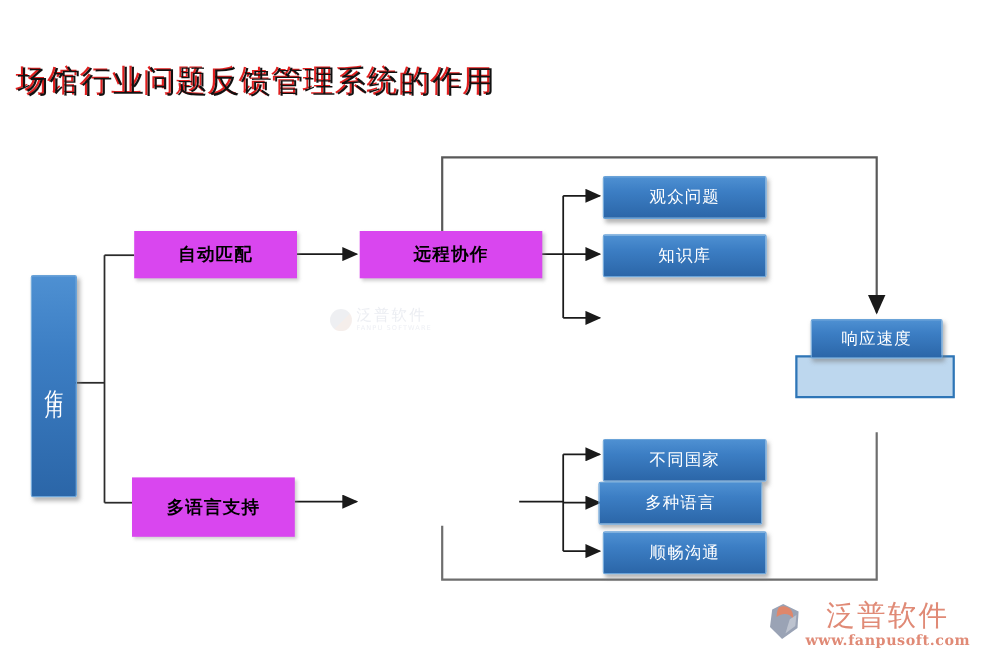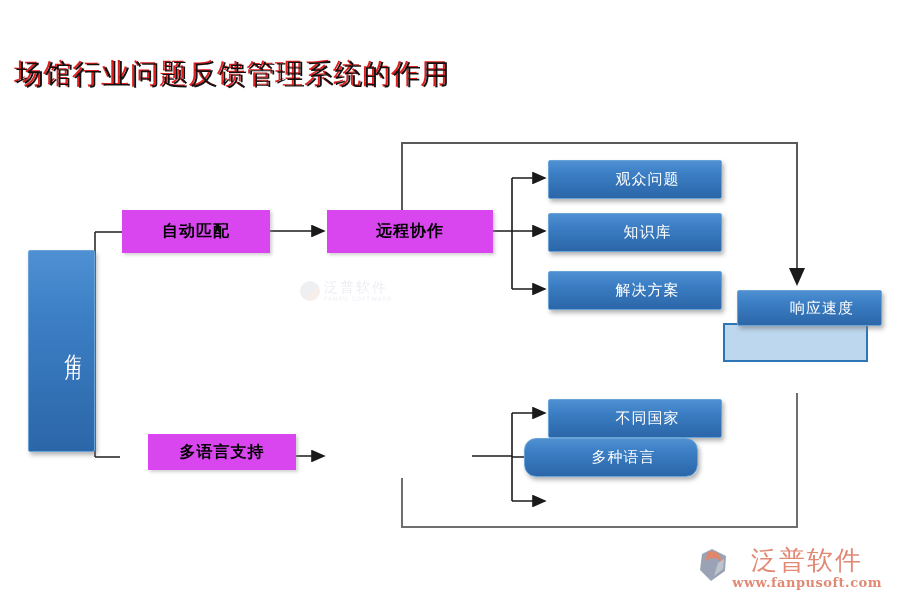--- a/index.html
+++ b/index.html
@@ -13,21 +13,21 @@
     font-size:28px;color:#111111;letter-spacing:1px;
     text-shadow:-2px -1px 0 #e02020;
     white-space:nowrap;
   }
   .lines{position:absolute;left:0;top:0;z-index:1;}
   .node{position:absolute;z-index:3;display:flex;align-items:center;justify-content:center;}
   .blue{
     background:linear-gradient(to bottom,#4e90d2 0%,#3c7ec4 35%,#2b66a8 100%);
     border:1px solid #6aa3d8;border-radius:2px;color:#ffffff;
     box-shadow:2px 3px 4px rgba(120,120,120,0.55);
-    font-size:15px;letter-spacing:1px;padding-left:25px;
+    font-size:15px;letter-spacing:1px;
   }
   .green{
     background:#d946ef;color:#000000;font-weight:bold;font-size:16px;
     letter-spacing:1px;box-shadow:2px 2px 3px rgba(150,150,150,0.45);
   }
   .root{
     left:28px;top:250px;width:40px;height:200px;
     writing-mode:vertical-rl;letter-spacing:10px;font-size:17px;
   }
   .bar{
@@ -112,30 +112,30 @@
     <div class="wm-icon"></div>
     <div class="wm-text">
       <div class="wm-name">泛普软件</div>
       <div class="wm-sub">FANPU SOFTWARE</div>
     </div>
   </div>
 
   <div class="node blue root">作用</div>
 
   <div class="node green" style="left:122px;top:210px;width:148px;height:43px;">自动匹配</div>
-  <div class="node green" style="left:120px;top:434px;width:148px;height:36px;margin-left:28px;">多语言支持</div>
+  <div class="node green" style="left:120px;top:434px;width:148px;height:54px;">多语言支持</div>
 
   <div class="node green" style="left:327px;top:210px;width:166px;height:43px;">远程协作</div>
 
   <div class="node blue" style="left:548px;top:160px;width:147px;height:37px;">观众问题</div>
   <div class="node blue" style="left:548px;top:213px;width:147px;height:37px;">知识库</div>
-  <div class="node blue" style="left:548px;top:271px;width:147px;height:37px;">解决方案</div>
 
   <div class="node blue" style="left:548px;top:399px;width:147px;height:37px;">不同国家</div>
-  <div class="node blue" style="left:524px;top:438px;width:147px;height:37px;border-radius:12px;">多种语言</div>
+  <div class="node blue" style="left:544px;top:438px;width:147px;height:37px;">多种语言</div>
+  <div class="node blue" style="left:548px;top:483px;width:147px;height:37px;">顺畅沟通</div>
 
   <div class="bar"></div>
   <div class="node blue" style="left:737px;top:290px;width:118px;height:34px;">响应速度</div>
 
   <div class="footer">
     <svg width="30" height="36" viewBox="0 0 30 36">
       <path d="M14,2 L28,9 L27,24 L13,34 L2,23 L4,7 Z" fill="#9aa3b5"></path>
       <path d="M10,5 C18,2 24,8 23,15 C19,10 13,10 8,14 C8,10 9,7 10,5 Z" fill="#df876b"></path>
       <path d="M20,16 L26,12 L25,22 L16,29 Z" fill="#ffffff" opacity="0.35"></path>
     </svg>

